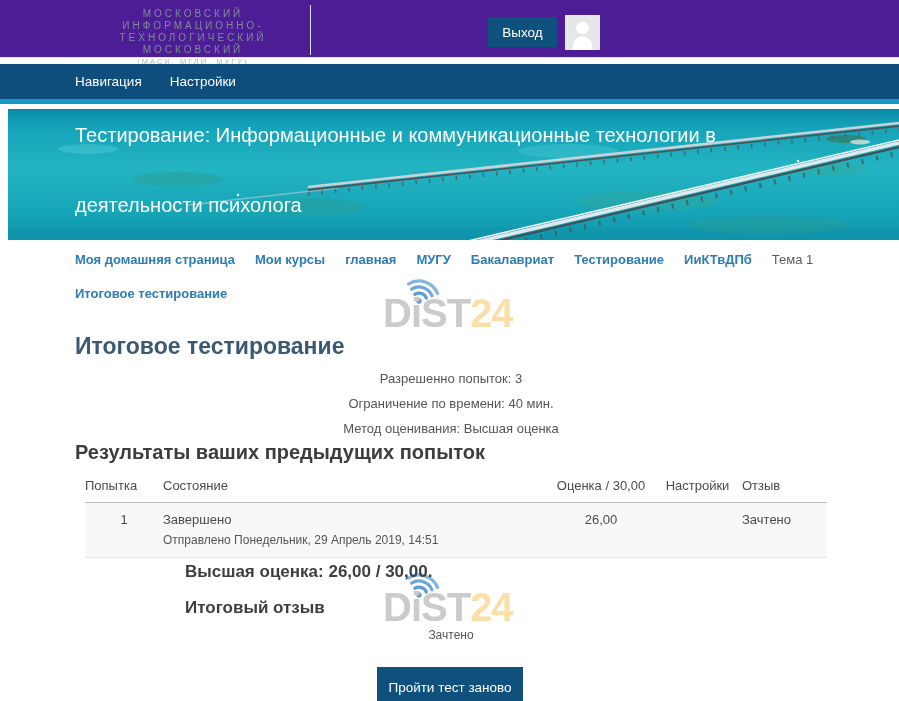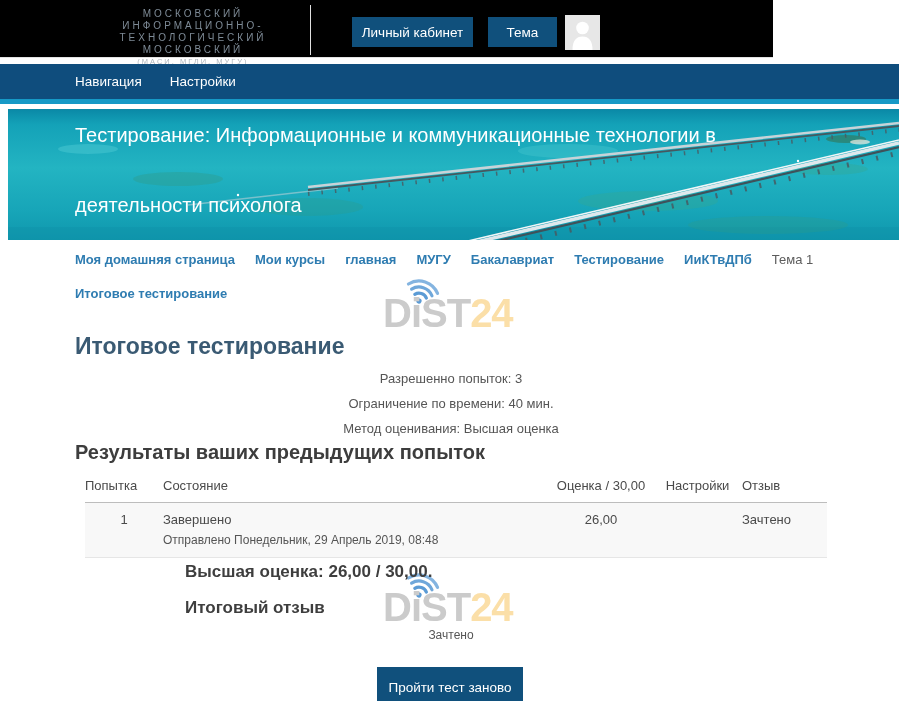--- a/index.html
+++ b/index.html
@@ -1,21 +1,21 @@
 <!DOCTYPE html>
 <html lang="ru"><head>
 <meta charset="utf-8">
 <style>
   * { margin:0; padding:0; box-sizing:border-box; }
   html,body { background:#fff; }
   body { font-family:"Liberation Sans","DejaVu Sans",sans-serif; }
   .page { position:relative; width:899px; height:701px; background:#fff; overflow:hidden; margin:0 auto; }
 
   
-  .header { position:absolute; left:0; top:0; width:773px; height:58px; background:#000000; border-bottom:1px solid #e2e2e2; }
+  .header { position:absolute; left:0; top:0; width:899px; height:58px; background:#4c1d95; border-bottom:1px solid #e2e2e2; }
   .logo { position:absolute; left:76px; top:5px; width:235px; height:50px; text-align:center; color:#7e8b97; border-right:1px solid #e0e0e0; padding-top:3px; cursor:pointer; }
   .logo .l1 { font-size:10px; letter-spacing:3px; line-height:12px; }
   .logo .l4 { font-size:7.5px; letter-spacing:2px; line-height:11px; color:#aeb6bd; }
   .hbtn { position:absolute; top:17px; height:30px; background:#10507c; color:#fff; font-size:13.5px; border:none; cursor:pointer; font-family:inherit; }
   .hbtn.cab { left:352px; width:121px; }
   .hbtn.out { left:488px; width:69px; }
   .avatar { position:absolute; left:565px; top:15px; width:35px; height:35px; background:#e7e7e7; cursor:pointer; }
 
   
   .navbar { position:absolute; left:0; top:64px; width:899px; height:40px; background:#0f4d7d; border-bottom:5px solid #1699c6; display:flex; align-items:center; padding-left:75px; column-gap:28px; }
@@ -66,22 +66,21 @@
 
 <div class="page">
 
   <div class="header">
     <div class="logo">
       <div class="l1">МОСКОВСКИЙ</div>
       <div class="l1">ИНФОРМАЦИОННО-ТЕХНОЛОГИЧЕСКИЙ</div>
       <div class="l1">МОСКОВСКИЙ</div>
       <div class="l4">(МАСИ, МГЛИ, МУГУ)</div>
     </div>
-    <button class="hbtn cab">Личный кабинет</button>
-    <button class="hbtn out">Тема</button>
+    <button class="hbtn out">Выход</button>
     <div class="avatar">
       <svg width="35" height="35" viewBox="0 0 35 35">
         <rect x="0" y="0" width="35" height="35" fill="#e7e7e7"></rect>
         <circle cx="17.5" cy="13" r="6.3" fill="#ffffff"></circle>
         <path d="M7.5 35 Q7.5 21.5 17.5 21.5 Q27.5 21.5 27.5 35 Z" fill="#ffffff"></path>
       </svg>
     </div>
   </div>
 
   <div class="navbar">
@@ -170,21 +169,21 @@
         <th class="c-grade">Оценка / 30,00</th>
         <th class="c-review">Настройки</th>
         <th class="c-feedback">Отзыв</th>
       </tr>
     </thead>
     <tbody>
       <tr>
         <td class="c-attempt">1</td>
         <td class="c-state">
           <div>Завершено</div>
-          <div class="state-detail">Отправлено Понедельник, 29 Апрель 2019, 08:48</div>
+          <div class="state-detail">Отправлено Понедельник, 29 Апрель 2019, 14:51</div>
         </td>
         <td class="c-grade">26,00</td>
         <td class="c-review"></td>
         <td class="c-feedback">Зачтено</td>
       </tr>
     </tbody>
   </table>
 
   <div class="best-grade">Высшая оценка: 26,00 / 30,00.</div>
   <div class="final-feedback-heading">Итоговый отзыв</div>

